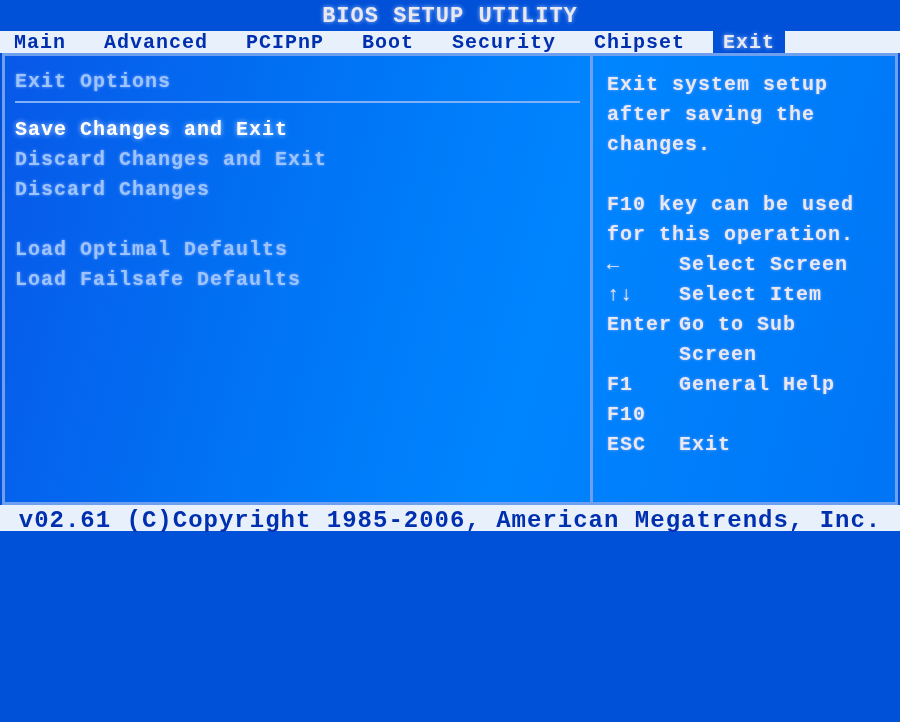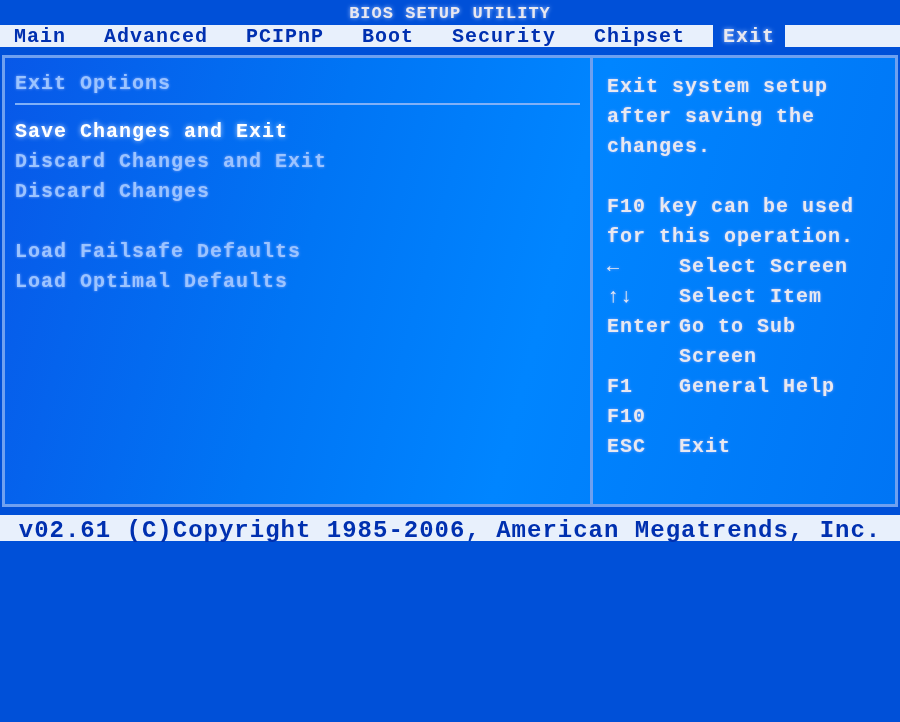--- a/index.html
+++ b/index.html
@@ -11,21 +11,21 @@
     font-weight: bold;
     font-size: 20px;
     letter-spacing: 1px;
     overflow: hidden;
   }
   .title-bar {
     background: #0050d8;
     color: #e8e8f0;
     text-align: center;
     padding: 4px 0 2px 0;
-    font-size: 17px;
+    font-size: 22px;
     text-shadow: 0 0 4px #a0c0ff;
   }
   .tab-row {
     background: #e8f0fc;
     display: flex;
     align-items: center;
     height: 22px;
     padding: 0 4px;
   }
   .tab {
@@ -38,21 +38,21 @@
     background: #0050d8;
     color: #e8e8f0;
     text-shadow: 0 0 4px #a0c0ff;
   }
   .main-area {
     display: flex;
     height: 452px;
     border-left: 3px solid #6fa0f0;
     border-right: 3px solid #6fa0f0;
     border-bottom: 3px solid #6fa0f0;
-    margin: 8px 2px;
+    margin: 0 2px;
     background: linear-gradient(105deg, #0858e8 0%, #0075f5 35%, #0085ff 60%, #0075f5 100%);
   }
   .left-pane {
     flex: 0 0 588px;
     border-top: 3px solid #6fa0f0;
     border-right: 3px solid #6fa0f0;
     padding: 14px 10px 10px 10px;
     color: #9cc4ff;
   }
   .right-pane {
@@ -120,22 +120,22 @@
 </div>
 
 <div class="main-area">
   <div class="left-pane">
     <div class="section-header">Exit Options</div>
     <div class="divider"></div>
     <div class="menu-item selected">Save Changes and Exit</div>
     <div class="menu-item">Discard Changes and Exit</div>
     <div class="menu-item">Discard Changes</div>
     <div class="menu-gap"></div>
+    <div class="menu-item">Load Optimal Defaults</div>
     <div class="menu-item">Load Failsafe Defaults</div>
-    <div class="menu-item">Load Optimal Defaults</div>
   </div>
 
   <div class="right-pane">
     <div class="help-text">
       <div>Exit system setup</div>
       <div>after saving the</div>
       <div>changes.</div>
       <div style="height:30px"></div>
       <div>F10 key can be used</div>
       <div>for this operation.</div>

